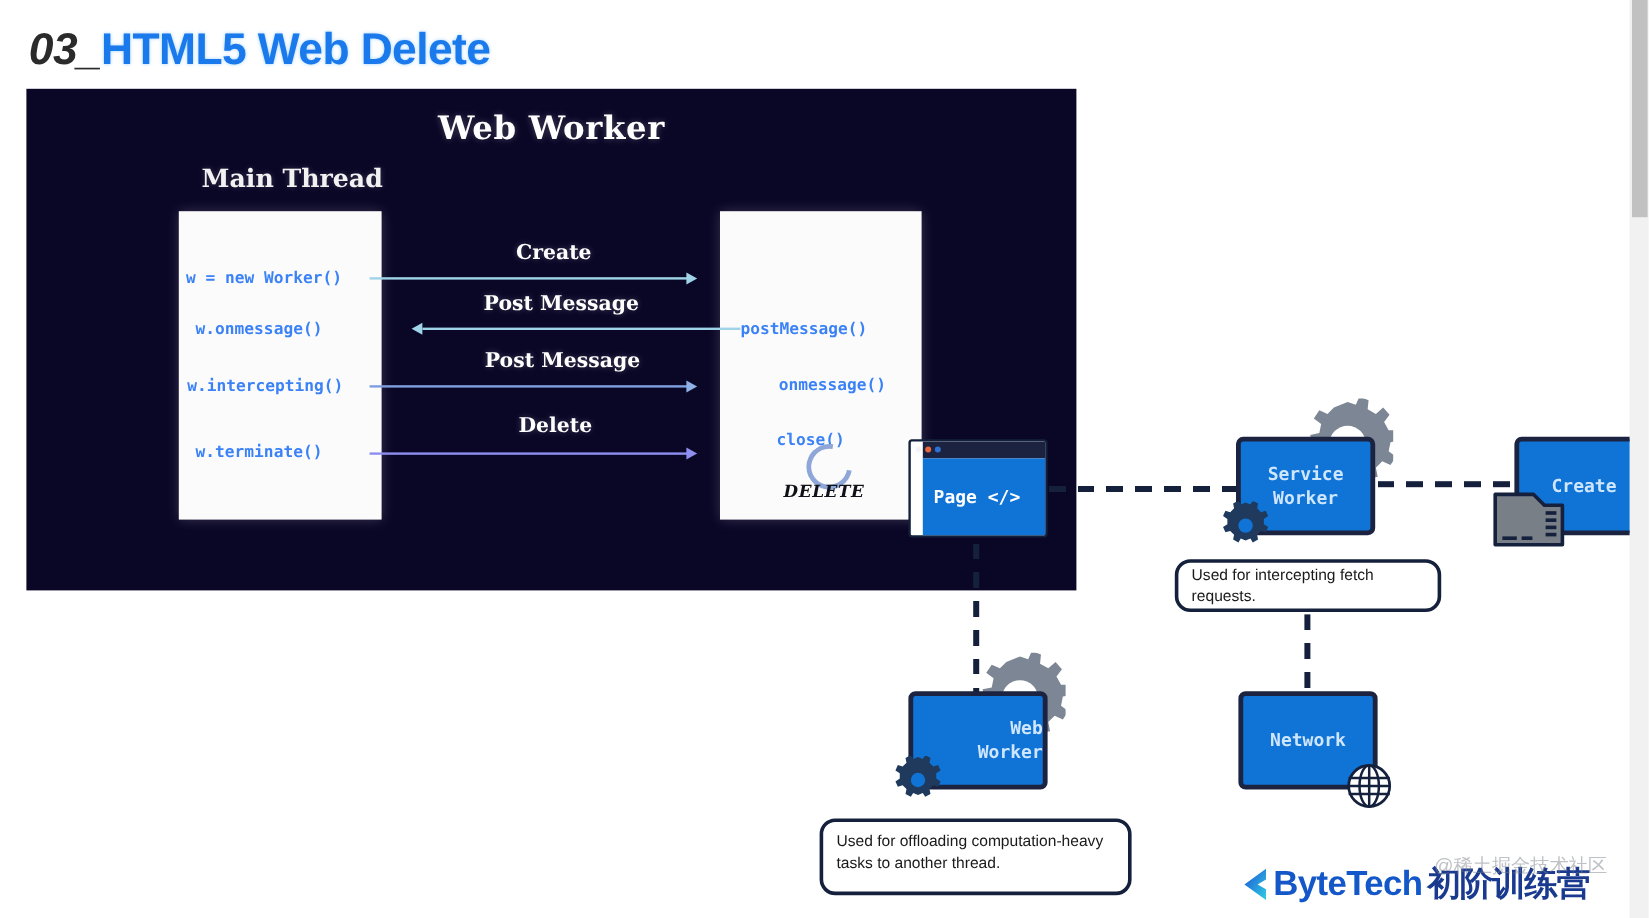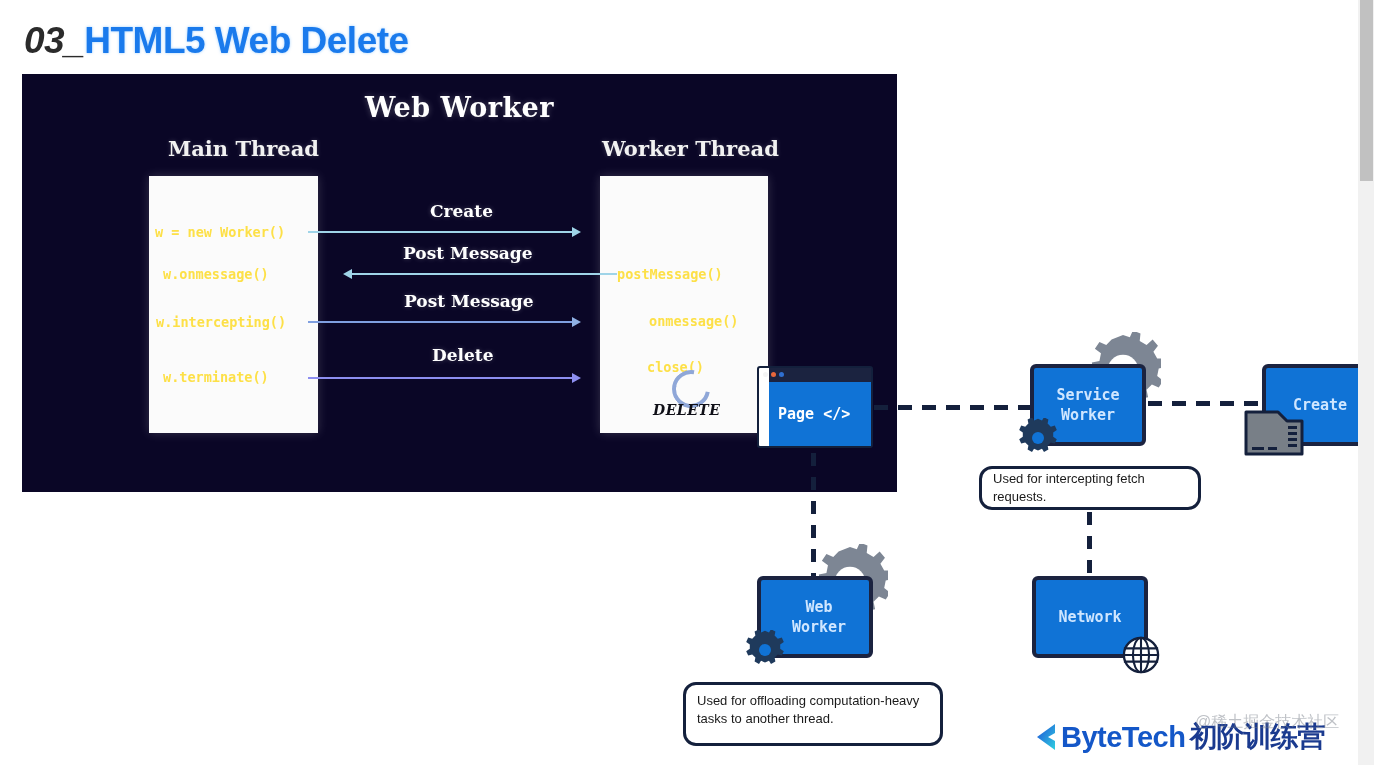--- a/index.html
+++ b/index.html
@@ -101,21 +101,21 @@
   .code-card {
     position: absolute;
     background: #fbfbfb;
     box-shadow: 0 0 10px rgba(255,255,255,0.18);
   }
   #main-card { left: 127px; top: 102px; width: 169px; height: 257px; }
   #worker-card { left: 578px; top: 102px; width: 168px; height: 257px; }
 
   .code-line {
     position: absolute;
-    color: #fde047;
+    color: #3b82f6;
     font-family: "DejaVu Sans Mono", monospace;
     font-weight: 700;
     font-size: 13.5px;
     white-space: nowrap;
   }
 
   .arrow-label {
     position: absolute;
     color: #ffffff;
     font-family: "DejaVu Serif", serif;
@@ -231,21 +231,21 @@
     font-size: 15px;
     line-height: 1.35;
     text-align: center;
     white-space: pre-line;
   }
 
   #node-service-worker { left: 1030px; top: 364px; width: 116px; height: 82px; }
   #node-cache          { left: 1262px; top: 364px; width: 116px; height: 82px; }
   #node-web-worker     { left: 757px;  top: 576px; width: 116px; height: 82px; }
   #node-network        { left: 1032px; top: 576px; width: 116px; height: 82px; }
-  #node-web-worker .node-label { text-align: center; padding-left: 8px; width: 100%; box-sizing: border-box; }
+  #node-web-worker .node-label { text-align: right; padding-left: 8px; width: 100%; box-sizing: border-box; }
 
   
   .gear-big {
     position: absolute;
     width: 76px;
     height: 76px;
     z-index: 2;
   }
   .gear-small {
     position: absolute;
@@ -349,21 +349,20 @@
 
   <div id="heading">
     <span class="num">03_</span><span class="ttl">HTML5 Web Delete</span>
   </div>
 
   <div id="ww-panel">
 
     <div id="ww-title">Web Worker</div>
 
     <div class="thread-label" id="main-thread-label">Main Thread</div>
-    <div class="thread-label" id="worker-thread-label">Worker Thread</div>
 
     <div class="code-card" id="main-card"></div>
     <div class="code-line" style="left:133px; top:150px;">w = new Worker()</div>
     <div class="code-line" style="left:141px; top:192px;">w.onmessage()</div>
     <div class="code-line" style="left:134px; top:240px;">w.intercepting()</div>
     <div class="code-line" style="left:141px; top:295px;">w.terminate()</div>
 
     <div class="code-card" id="worker-card"></div>
     <div class="code-line" style="left:595px; top:192px;">postMessage()</div>
     <div class="code-line" style="left:603px; top:239px;margin-left:24px;">onmessage()</div>

